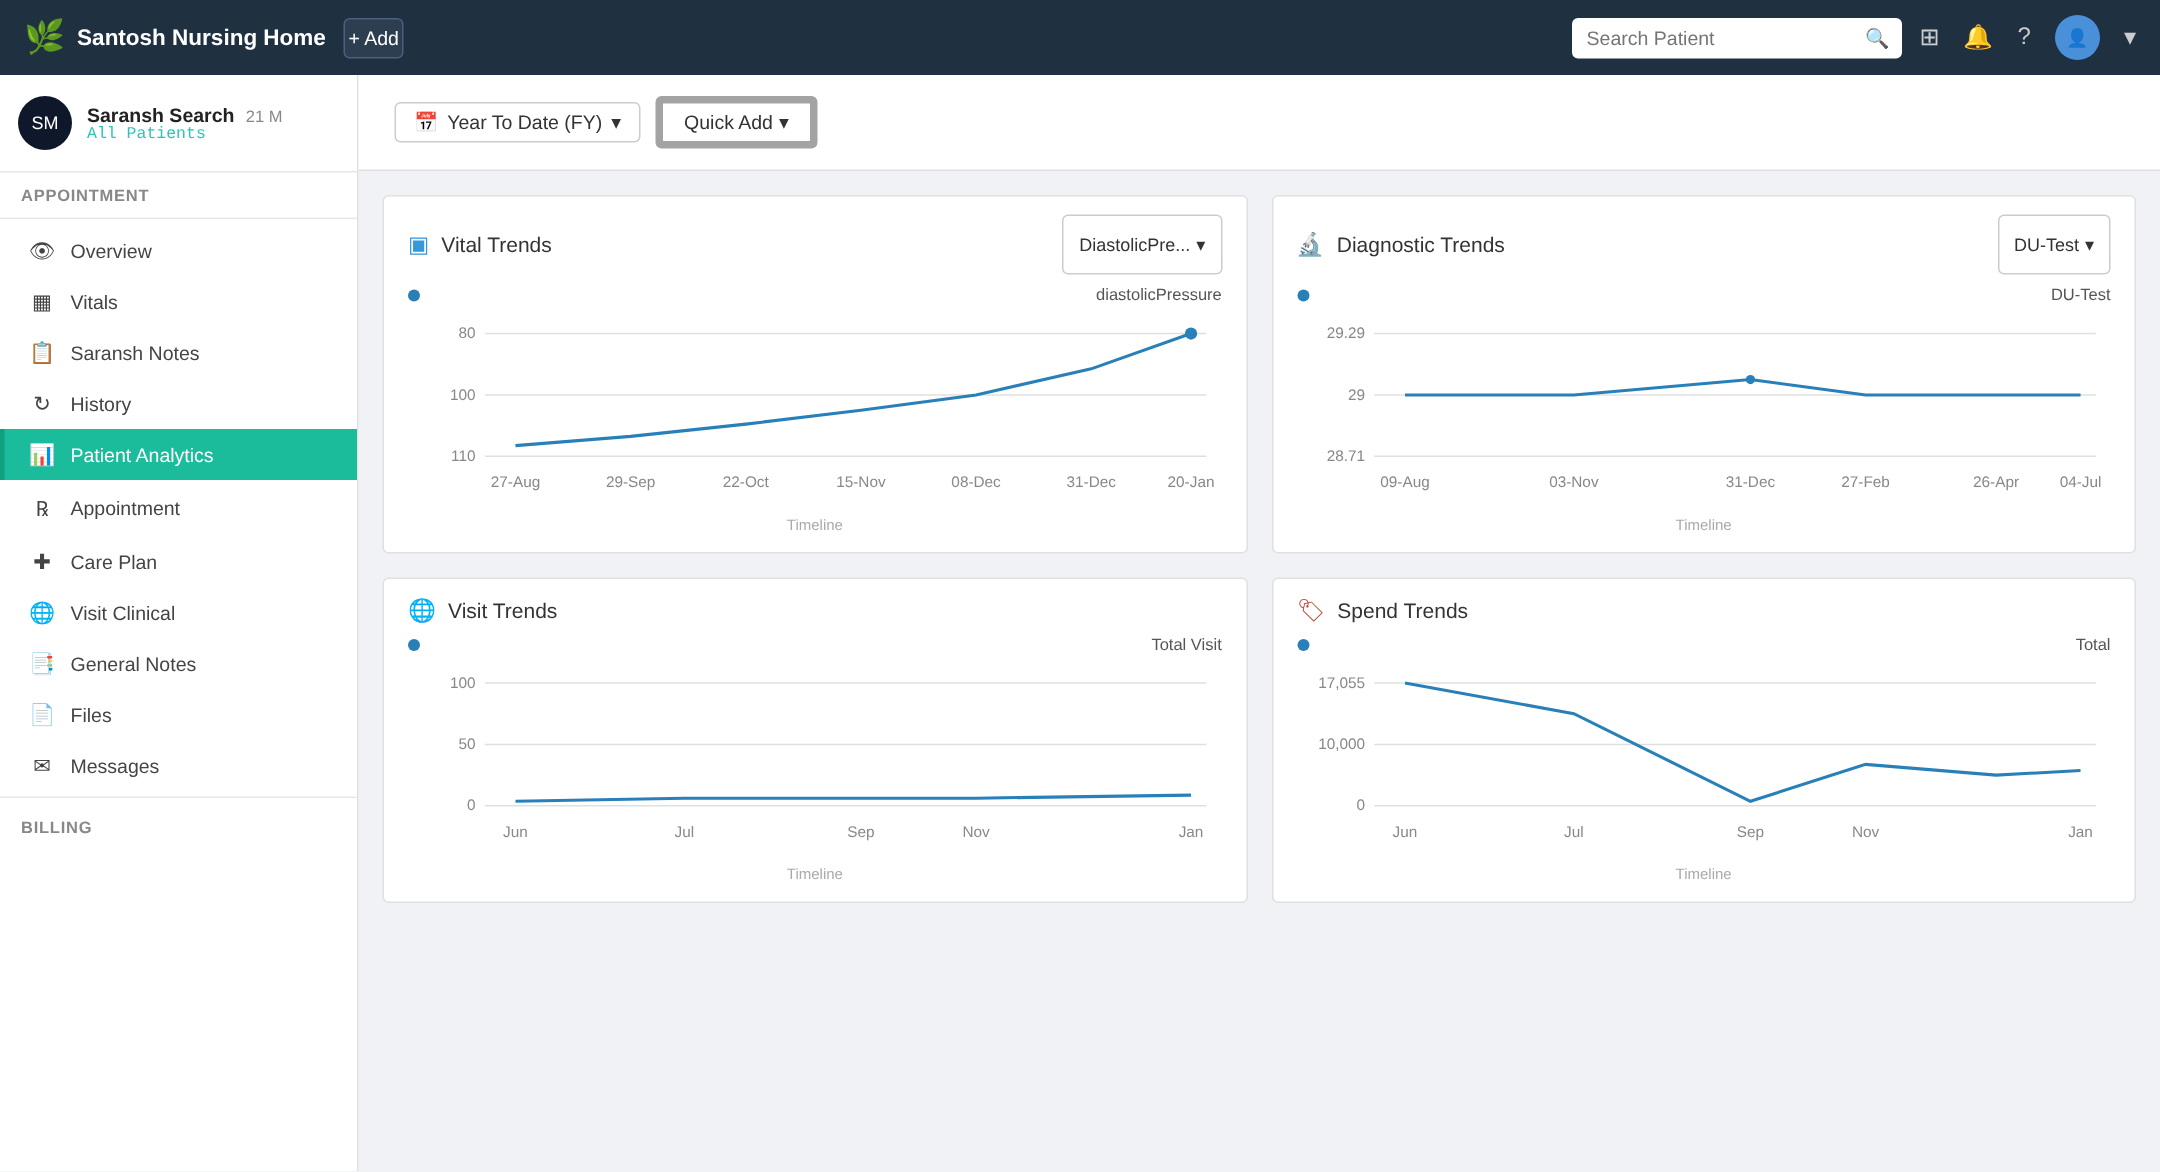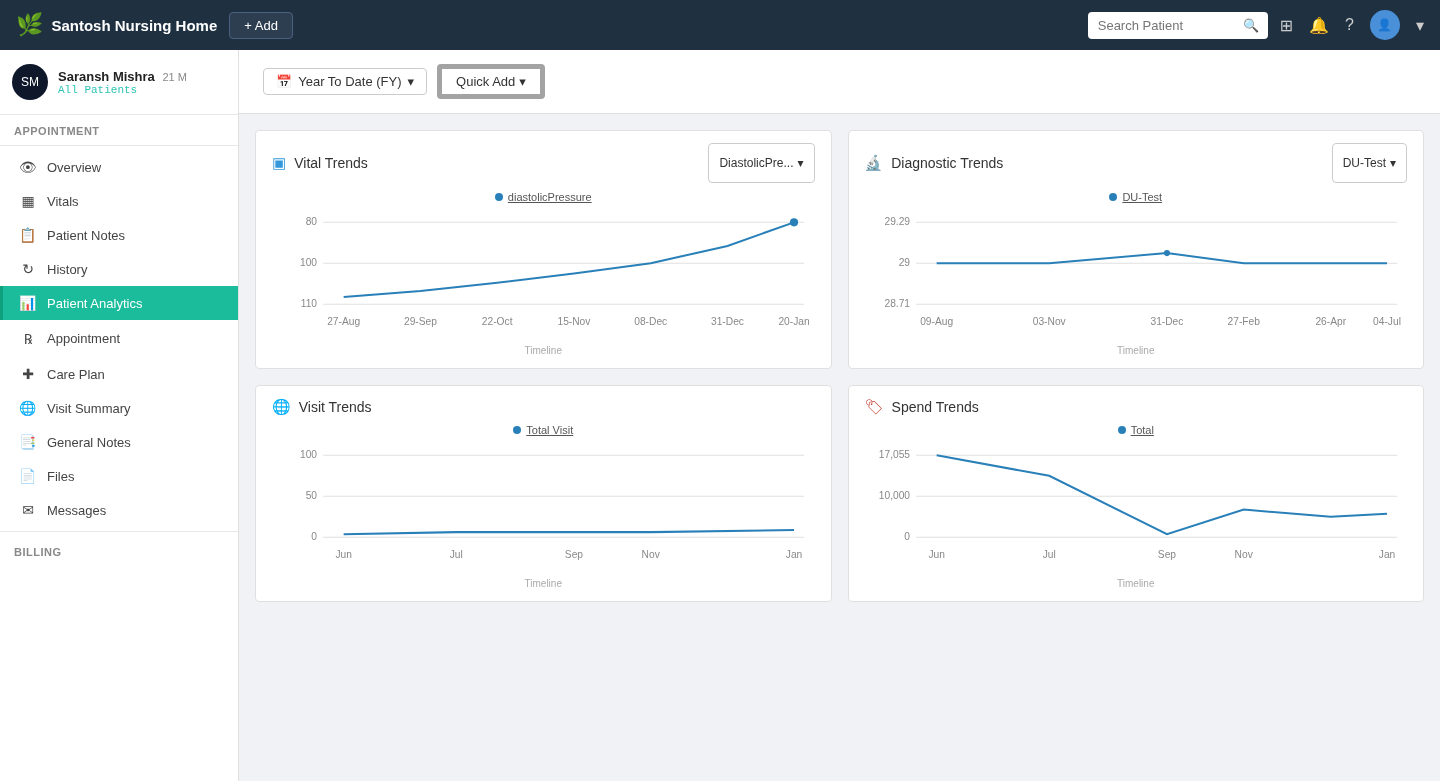--- a/index.html
+++ b/index.html
@@ -15,33 +15,33 @@
       flex-shrink: 0;
       gap: 12px;
     }
     .topnav-logo { display: flex; align-items: center; gap: 8px; }
     .topnav-logo-icon { color: #2ec4b6; font-size: 22px; }
     .topnav-title { color: #fff; font-size: 15px; font-weight: 600; white-space: nowrap; }
     .topnav-add-btn {
       background: #2c3e50;
       border: 1px solid #4a6080;
       color: #fff;
-      padding: 5px 14px;
+      padding: 5px 2px;
       border-radius: 4px;
       cursor: pointer;
       font-size: 13px;
       display: flex; align-items: center; gap: 4px;
     }
     .topnav-spacer { flex: 1; }
     .topnav-search {
       background: #fff;
       border: none;
       border-radius: 4px;
       padding: 6px 32px 6px 10px;
-      width: 180px;
+      width: 220px;
       font-size: 13px;
       color: #555;
       position: relative;
     }
     .topnav-search-wrap { position: relative; display: flex; align-items: center; }
     .topnav-search-icon { position: absolute; right: 8px; color: #888; font-size: 13px; }
     .topnav-icons { display: flex; align-items: center; gap: 16px; color: #ccc; }
     .topnav-icons span { cursor: pointer; font-size: 16px; }
     .topnav-avatar { width: 30px; height: 30px; border-radius: 50%; background: #4a90d9; display: flex; align-items: center; justify-content: center; color: #fff; font-size: 12px; cursor: pointer; }
 
@@ -157,23 +157,22 @@
       padding: 12px 10px;
       font-size: 12px;
       background: #fff;
       cursor: pointer;
       color: #333;
       display: flex; align-items: center; gap: 4px;
     }
     .chart-legend {
       display: flex; align-items: center; gap: 5px;
       font-size: 11px; color: #555;
-      justify-content: center;
+      justify-content: space-between;
       margin-bottom: 4px;
-      text-decoration: underline;
     }
     .legend-dot { width: 8px; height: 8px; border-radius: 50%; background: #2980b9; display: inline-block; }
 
     .chart-wrap { position: relative; }
     svg.chart-svg { width: 100%; overflow: visible; }
     .axis-line { stroke: #e0e0e0; stroke-width: 1; }
     .data-line { fill: none; stroke: #2980b9; stroke-width: 2; }
     .data-dot { fill: #2980b9; }
     .timeline-label { font-size: 10px; fill: #888; text-anchor: middle; }
     .y-label { font-size: 10px; fill: #888; text-anchor: end; }
@@ -203,62 +202,62 @@
   </div>
 </div>
 
 <div class="main-layout">
 
   <div class="sidebar">
     <div class="sidebar-patient">
       <div class="sidebar-patient-avatar">SM</div>
       <div>
         <div>
-          <span class="sidebar-patient-name">Saransh Mishra</span>
+          <span class="sidebar-patient-name">Saransh Search</span>
           <span class="sidebar-patient-age" style="margin-left:4px;font-size:11px;color:#888;">21 M</span>
         </div>
         <div class="sidebar-patient-tag">All Patients</div>
       </div>
     </div>
 
     <div class="sidebar-section-label">Appointment</div>
     <hr class="sidebar-divider">
 
 
     <div class="sidebar-item">
       <span class="si-icon">👁</span>
       <span>Overview</span>
     </div>
     <div class="sidebar-item">
       <span class="si-icon">▦</span>
       <span>Vitals</span>
     </div>
     <div class="sidebar-item">
       <span class="si-icon">📋</span>
-      <span>Patient Notes</span>
+      <span>Saransh Notes</span>
     </div>
     <div class="sidebar-item">
       <span class="si-icon">↻</span>
       <span>History</span>
     </div>
     <div class="sidebar-item active">
       <span class="si-icon">📊</span>
       <span>Patient Analytics</span>
     </div>
     <div class="sidebar-item">
       <span class="si-icon">℞</span>
       <span>Appointment</span>
     </div>
     <div class="sidebar-item">
       <span class="si-icon">✚</span>
       <span>Care Plan</span>
     </div>
     <div class="sidebar-item">
       <span class="si-icon">🌐</span>
-      <span>Visit Summary</span>
+      <span>Visit Clinical</span>
     </div>
     <div class="sidebar-item">
       <span class="si-icon">📑</span>
       <span>General Notes</span>
     </div>
     <div class="sidebar-item">
       <span class="si-icon">📄</span>
       <span>Files</span>
     </div>
     <div class="sidebar-item">

